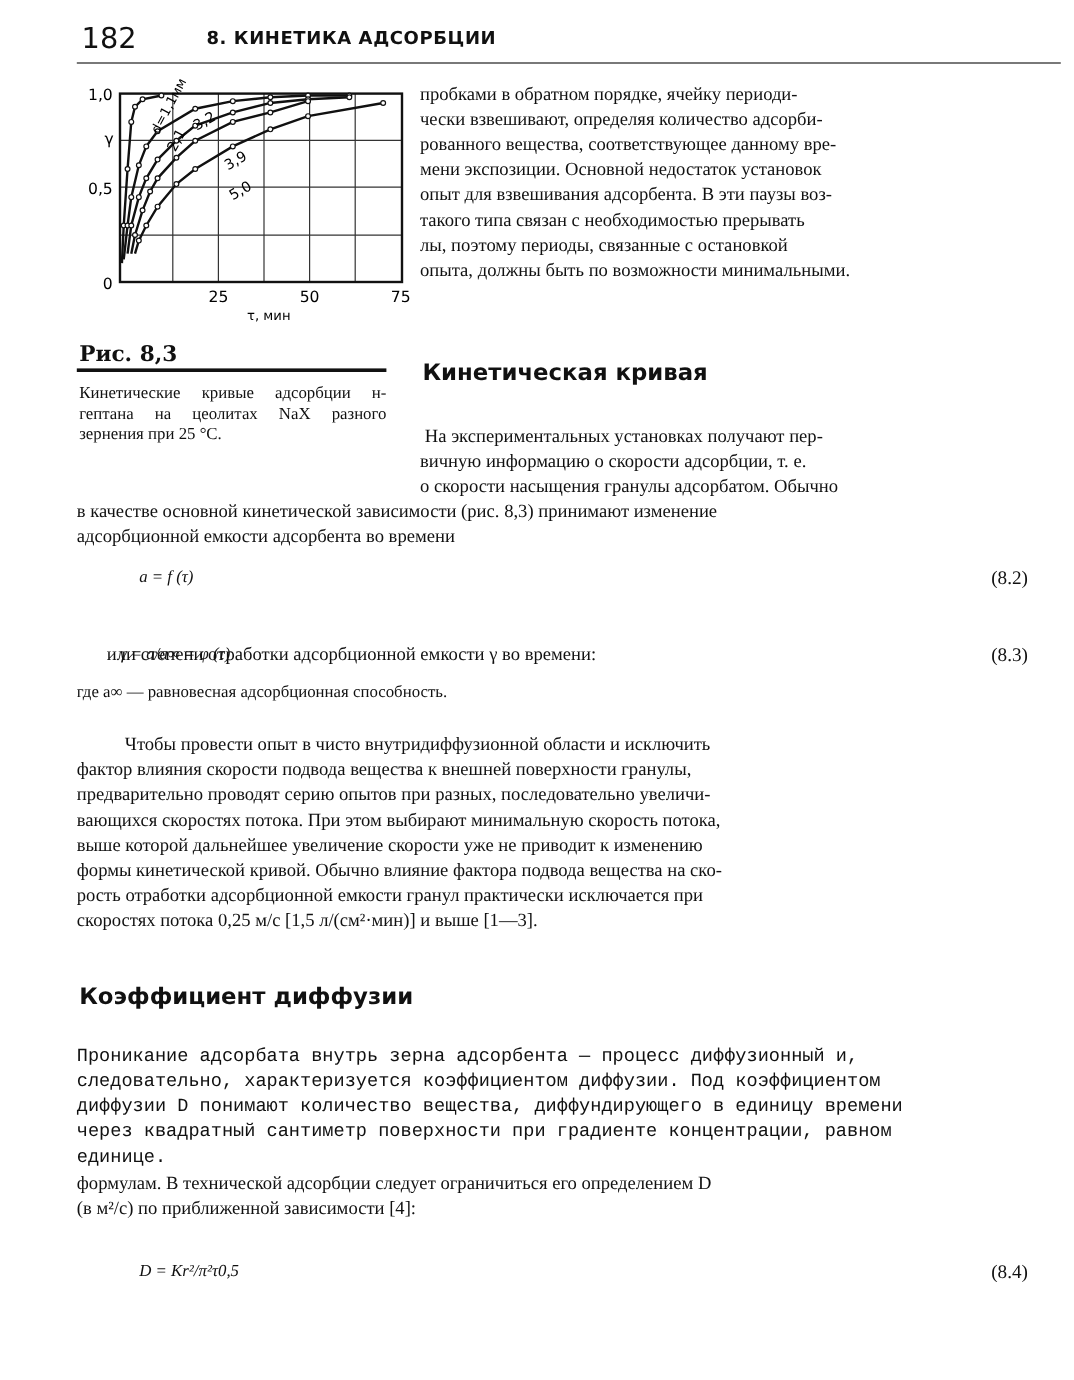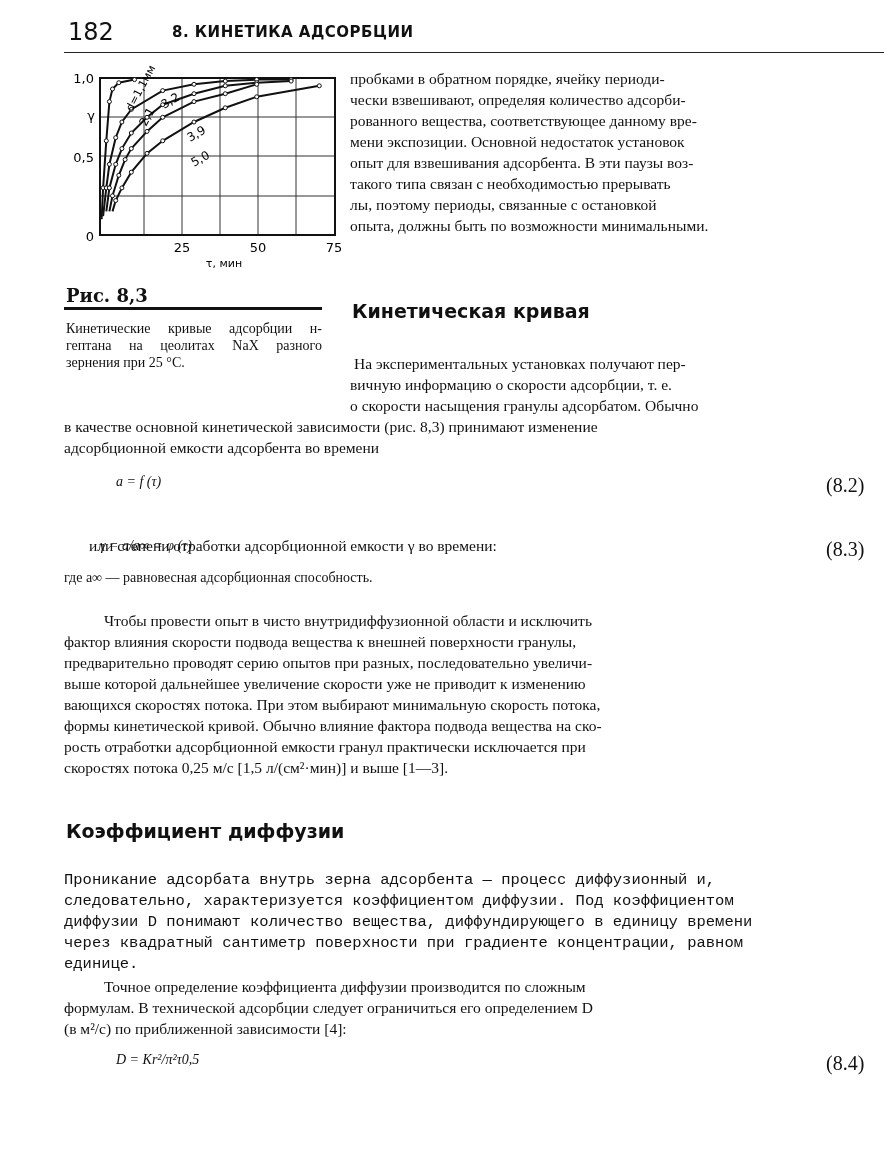--- a/index.html
+++ b/index.html
@@ -33,21 +33,21 @@
       left: 64px; top: 307px; width: 258px; height: 0; border-top: 3px solid #111;
     }
     .caption-text {
       left: 66px; top: 320px; width: 256px; font-size: 14px; line-height: 17px;
       text-align: justify; font-family: "Liberation Serif", serif;
     }
     .section-head {
       font-family: "DejaVu Sans", sans-serif; font-weight: bold; font-size: 19px;
     }
     .formula { font-family: "Liberation Serif", serif; font-size: 14px; font-style: italic; }
-    .eqnum { font-family: "Liberation Serif", serif; font-size: 20px; }
+    .eqnum { font-family: "Liberation Serif", serif; font-size: 16px; }
     .small-text { font-family: "Liberation Serif", serif; font-size: 14px; }
     .indent { text-indent: 40px; }
     .chart-wrap { left: 64px; top: 60px; width: 280px; height: 220px; }
     .axis-label { font-family: "DejaVu Sans", sans-serif; font-size: 13px; }
   </style>
 </head>
 <body>
 
 <div class="abs header-num">182</div>
 <div class="abs header-title">8. КИНЕТИКА АДСОРБЦИИ</div>
@@ -171,35 +171,34 @@
 
 <div class="abs formula" style="left:100px; top:538px;">γ = a/a∞ = φ (τ)</div>
 <div class="abs eqnum" style="left:826px; top:538px;">(8.3)</div>
 
 <div class="abs small-text" style="left:64px; top:570px;">где a∞ — равновесная адсорбционная способность.</div>
 
 <div class="abs full-col body-text" style="top:610px;">
   <div class="indent">Чтобы провести опыт в чисто внутридиффузионной области и исключить</div>
   <div>фактор влияния скорости подвода вещества к внешней поверхности гранулы,</div>
   <div>предварительно проводят серию опытов при разных, последовательно увеличи-</div>
+  <div>вающихся скоростях потока. При этом выбирают минимальную скорость потока,</div>
   <div>выше которой дальнейшее увеличение скорости уже не приводит к изменению</div>
-  <div>вающихся скоростях потока. При этом выбирают минимальную скорость потока,</div>
   <div>формы кинетической кривой. Обычно влияние фактора подвода вещества на ско-</div>
   <div>рость отработки адсорбционной емкости гранул практически исключается при</div>
   <div>скоростях потока 0,25 м/с [1,5 л/(см²·мин)] и выше [1—3].</div>
 </div>
 
 <div class="abs section-head" style="left:66px; top:820px;">Коэффициент диффузии</div>
 <div class="abs full-col body-text" style="top:870px;font-family:Liberation Mono, monospace;">
   <div>Проникание адсорбата внутрь зерна адсорбента — процесс диффузионный и,</div>
   <div>следовательно, характеризуется коэффициентом диффузии. Под коэффициентом</div>
   <div>диффузии D понимают количество вещества, диффундирующего в единицу времени</div>
   <div>через квадратный сантиметр поверхности при градиенте концентрации, равном</div>
   <div>единице.</div>
 </div>
 <div class="abs full-col body-text" style="top:976px;">
-  <div class="indent">Точное определение коэффициента диффузии производится по сложным</div>
   <div>формулам. В технической адсорбции следует ограничиться его определением D</div>
   <div>(в м²/с) по приближенной зависимости [4]:</div>
 </div>
 
 <div class="abs formula" style="left:116px; top:1052px;">D = Kr²/π²τ0,5</div>
 <div class="abs eqnum" style="left:826px; top:1052px;">(8.4)</div>
 
 </body></html>

